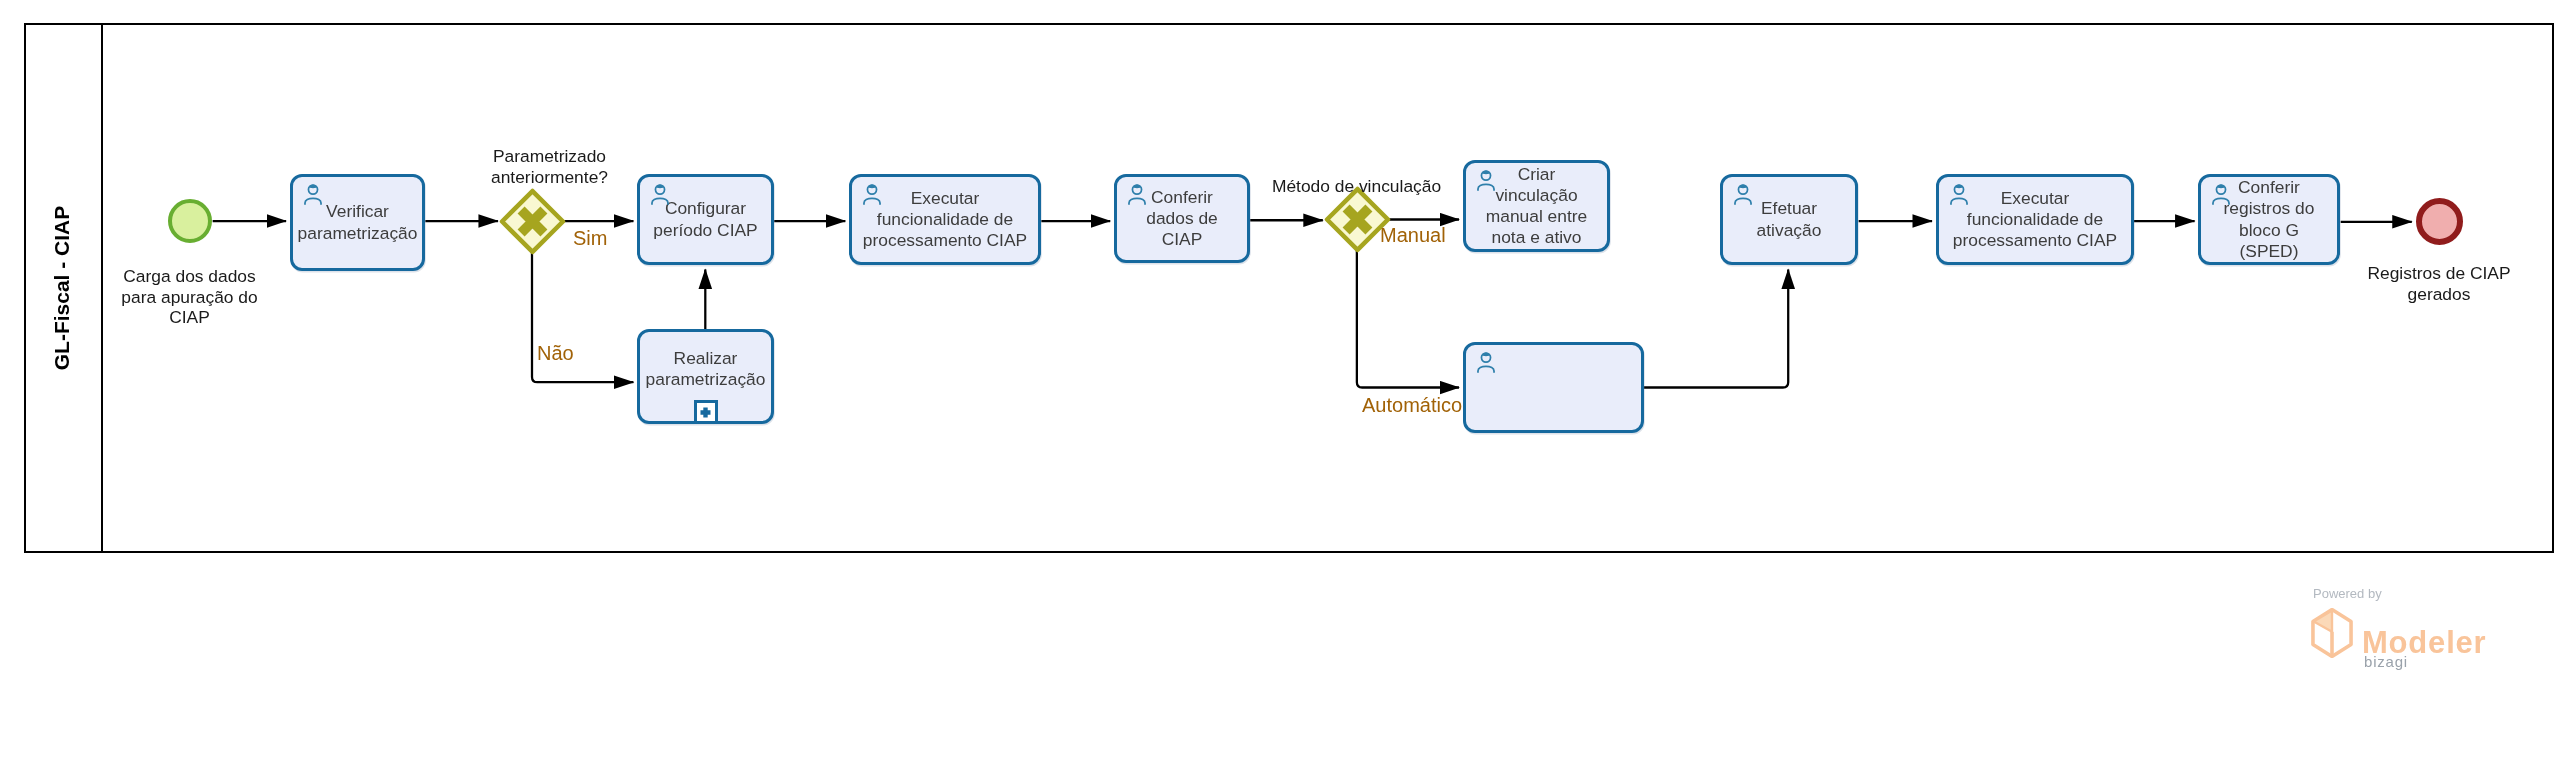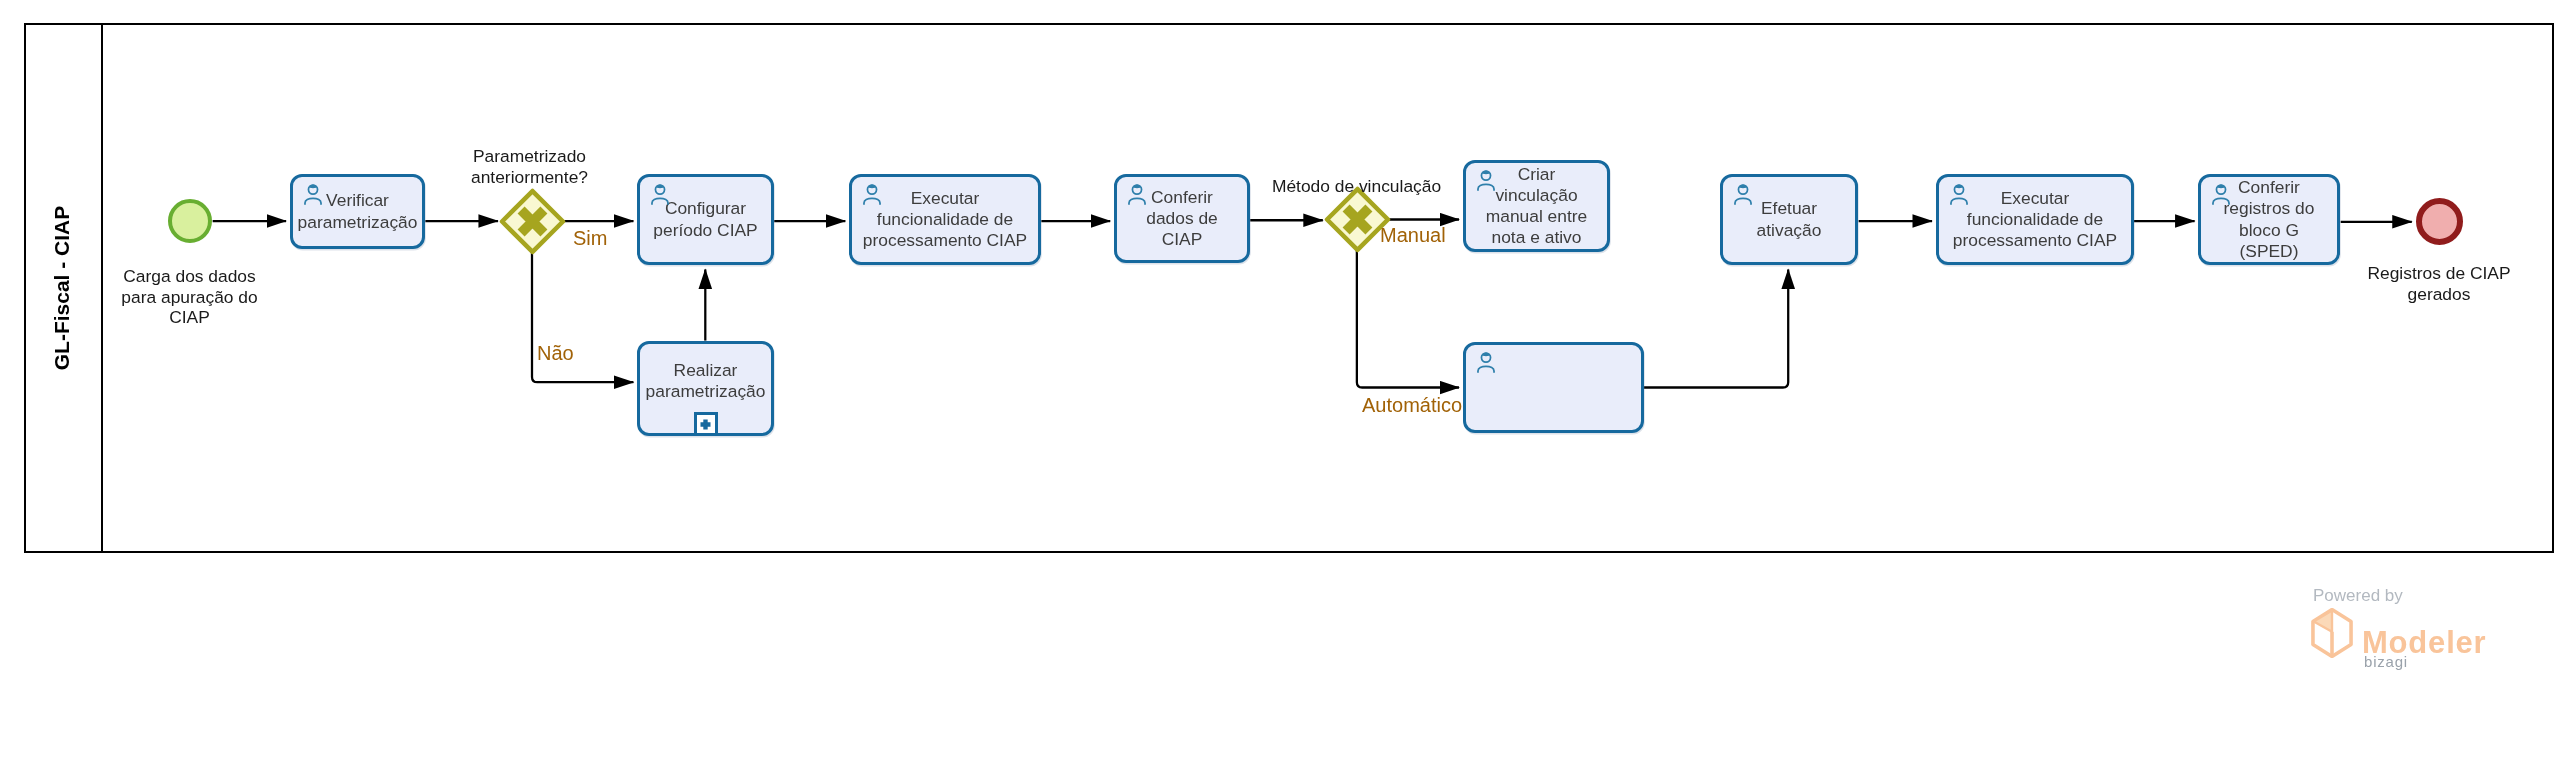--- a/index.html
+++ b/index.html
@@ -28,21 +28,21 @@
   .node-label{position:absolute;font-size:17.4px;line-height:1.18;color:#1a1a1a;text-align:center;}
   .edge-label{position:absolute;font-size:20px;color:#a16207;white-space:nowrap;}
   .subprocess-marker{
     position:absolute;left:50%;bottom:-3px;transform:translateX(-50%);
     width:18px;height:18px;border:3.8px solid #16699e;background:#fff;
     display:flex;align-items:center;justify-content:center;
   }
   
   .flows{position:absolute;left:0;top:0;width:2576px;height:775px;pointer-events:none;}
   
-  .powered-by{position:absolute;left:2313px;top:586px;font-size:17px;color:#b3b9c0;}
+  .powered-by{position:absolute;left:2313px;top:586px;font-size:13px;color:#b3b9c0;}
   .brand-icon{position:absolute;left:2311px;top:608px;}
   .brand-name{position:absolute;left:2364px;top:613px;font-size:15px;color:#9aa2ab;letter-spacing:0.8px;margin-top:40px;}
   .brand-product{position:absolute;left:2362px;top:625px;font-size:31px;font-weight:600;color:#f9c49a;letter-spacing:0.8px;}
 </style>
 </head>
 <body>
 
 <div class="pool"></div>
 <div class="pool-divider"></div>
 <div class="pool-label">GL-Fiscal - CIAP</div>
@@ -70,21 +70,21 @@
     <path d="M3093 293 H3187" marker-end="url(#arrow)"></path>
   </g>
 </svg>
 
 <div class="event start"></div>
 <div class="node-label" style="left:110px;top:266px;width:159px;">Carga dos dados para apuração do CIAP</div>
 
 <div class="event end"></div>
 <div class="node-label" style="left:2356px;top:263px;width:166px;">Registros de CIAP gerados</div>
 
-<div class="task" style="left:290px;top:174px;width:135px;height:75px;">
+<div class="task" style="left:290px;top:174px;width:135px;height:97px;">
   <span class="user-icon">
     <svg width="26" height="26" viewBox="0 0 24 24" fill="none" stroke="#2e7fab" stroke-width="1.6">
       <circle cx="12" cy="7" r="4.2"></circle>
       <path d="M8.2 4.6c1 .7 2.3 1.1 3.8 1.1s2.8-.4 3.8-1.1C15.1 3 13.7 2.2 12 2.2S8.9 3 8.2 4.6z" fill="#2e7fab" stroke="none"></path>
       <path d="M4.6 21v-1.6c0-2.7 3.3-4.3 7.4-4.3s7.4 1.6 7.4 4.3V21"></path>
     </svg>
   </span>
   <span>Verificar parametrização</span>
 </div>
 
@@ -158,21 +158,21 @@
   <span class="user-icon">
     <svg width="26" height="26" viewBox="0 0 24 24" fill="none" stroke="#2e7fab" stroke-width="1.6">
       <circle cx="12" cy="7" r="4.2"></circle>
       <path d="M8.2 4.6c1 .7 2.3 1.1 3.8 1.1s2.8-.4 3.8-1.1C15.1 3 13.7 2.2 12 2.2S8.9 3 8.2 4.6z" fill="#2e7fab" stroke="none"></path>
       <path d="M4.6 21v-1.6c0-2.7 3.3-4.3 7.4-4.3s7.4 1.6 7.4 4.3V21"></path>
     </svg>
   </span>
   <span>Conferir registros do bloco G (SPED)</span>
 </div>
 
-<div class="task" style="left:637px;top:341px;width:137px;height:95px;">
+<div class="task" style="left:637px;top:329px;width:137px;height:95px;">
   <span style="position:relative;top:-7.6px;">Realizar parametrização</span>
   <span class="subprocess-marker">
     <svg width="15" height="15" viewBox="0 0 24 24">
         <path d="M12 4 V20 M4 12 H20" stroke="#16699e" stroke-width="7"></path>
       </svg>
   </span>
 </div>
 
 <div class="task" style="left:1463px;top:342px;width:181px;height:91px;">
   <span class="user-icon">
@@ -183,21 +183,21 @@
     </svg>
   </span>
 </div>
 
 <div class="gateway" style="left:499px;top:188px;">
   <svg width="67" height="67" viewBox="0 0 88 88">
     <polygon points="44,4 84,44 44,84 4,44" fill="#f9f8d2" stroke="#a6a51f" stroke-width="6" stroke-linejoin="round"></polygon>
     <path d="M29 29 L59 59 M59 29 L29 59" stroke="#a6a51f" stroke-width="13"></path>
   </svg>
 </div>
-<div class="node-label" style="left:454px;top:146px;width:151px;">Parametrizado anteriormente?</div>
+<div class="node-label" style="left:474px;top:146px;width:151px;">Parametrizado anteriormente?</div>
 
 <div class="gateway" style="left:1324px;top:186px;">
   <svg width="67" height="67" viewBox="0 0 88 88">
     <polygon points="44,4 84,44 44,84 4,44" fill="#f9f8d2" stroke="#a6a51f" stroke-width="6" stroke-linejoin="round"></polygon>
     <path d="M29 29 L59 59 M59 29 L29 59" stroke="#a6a51f" stroke-width="13"></path>
   </svg>
 </div>
 <div class="node-label" style="left:1256px;top:160px;width:201px;white-space:nowrap;margin-top:16px;">Método de vinculação</div>
 
 <div class="edge-label" style="left:573px;top:227px;">Sim</div>

